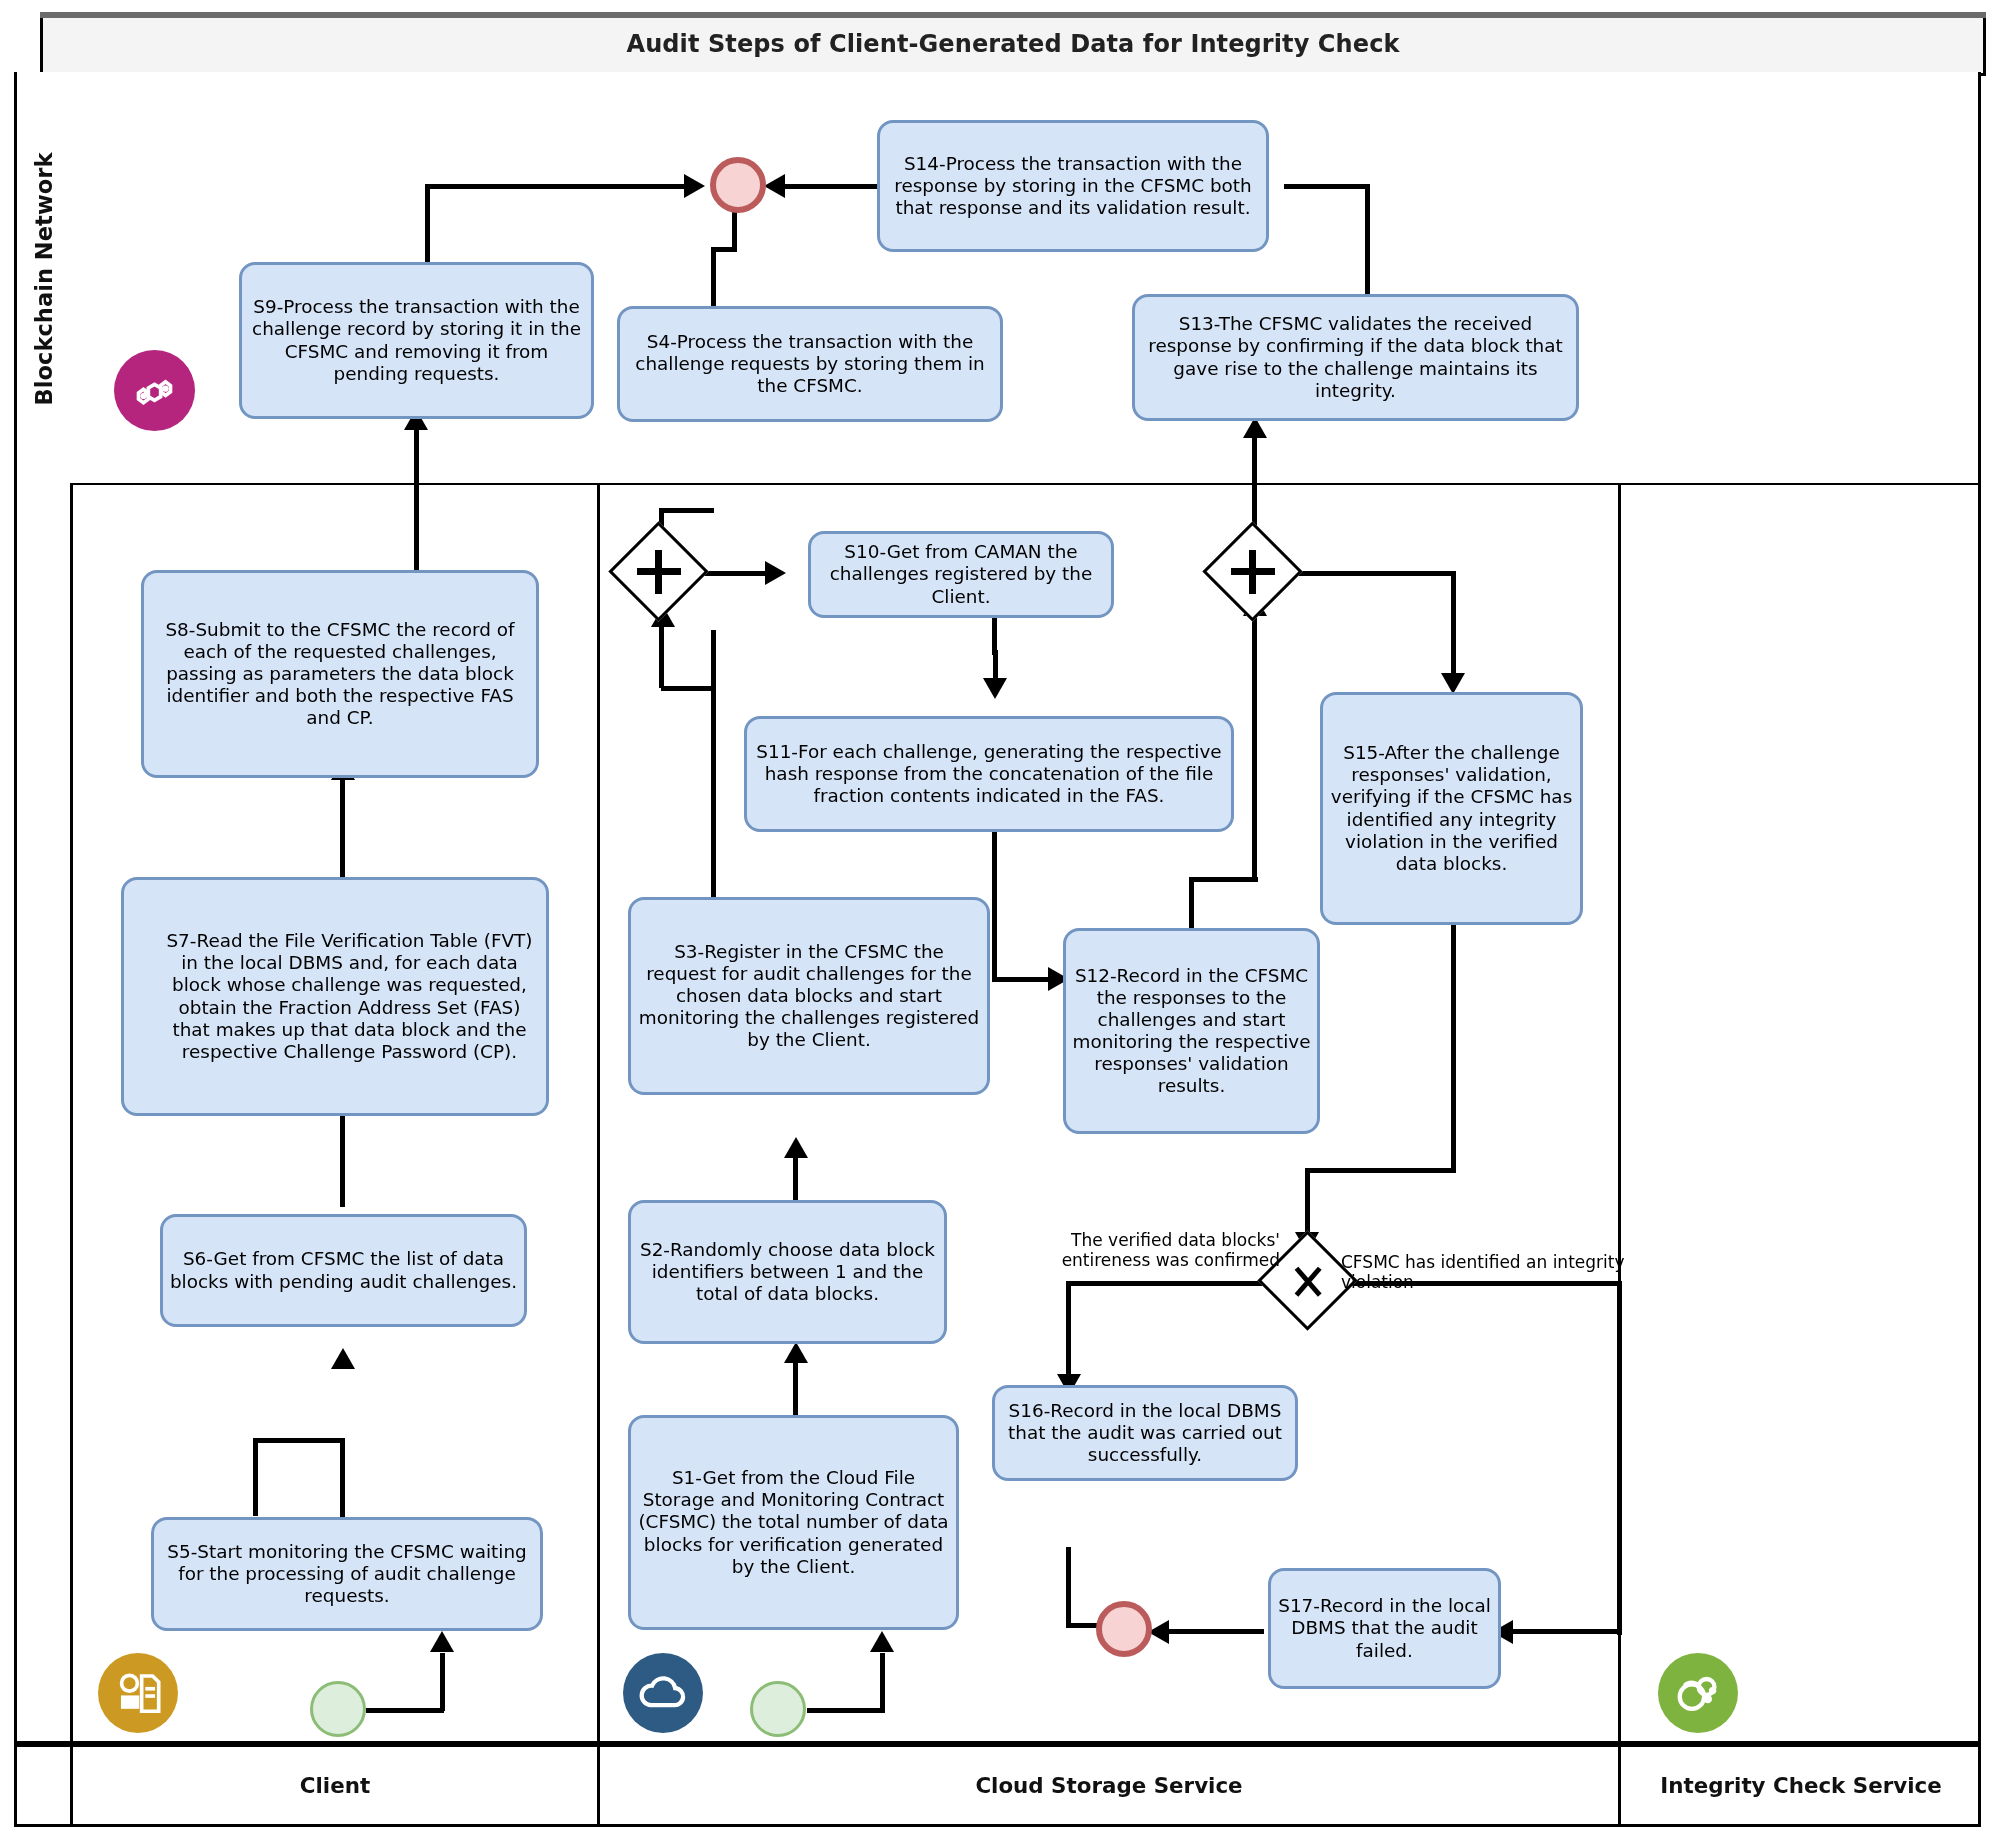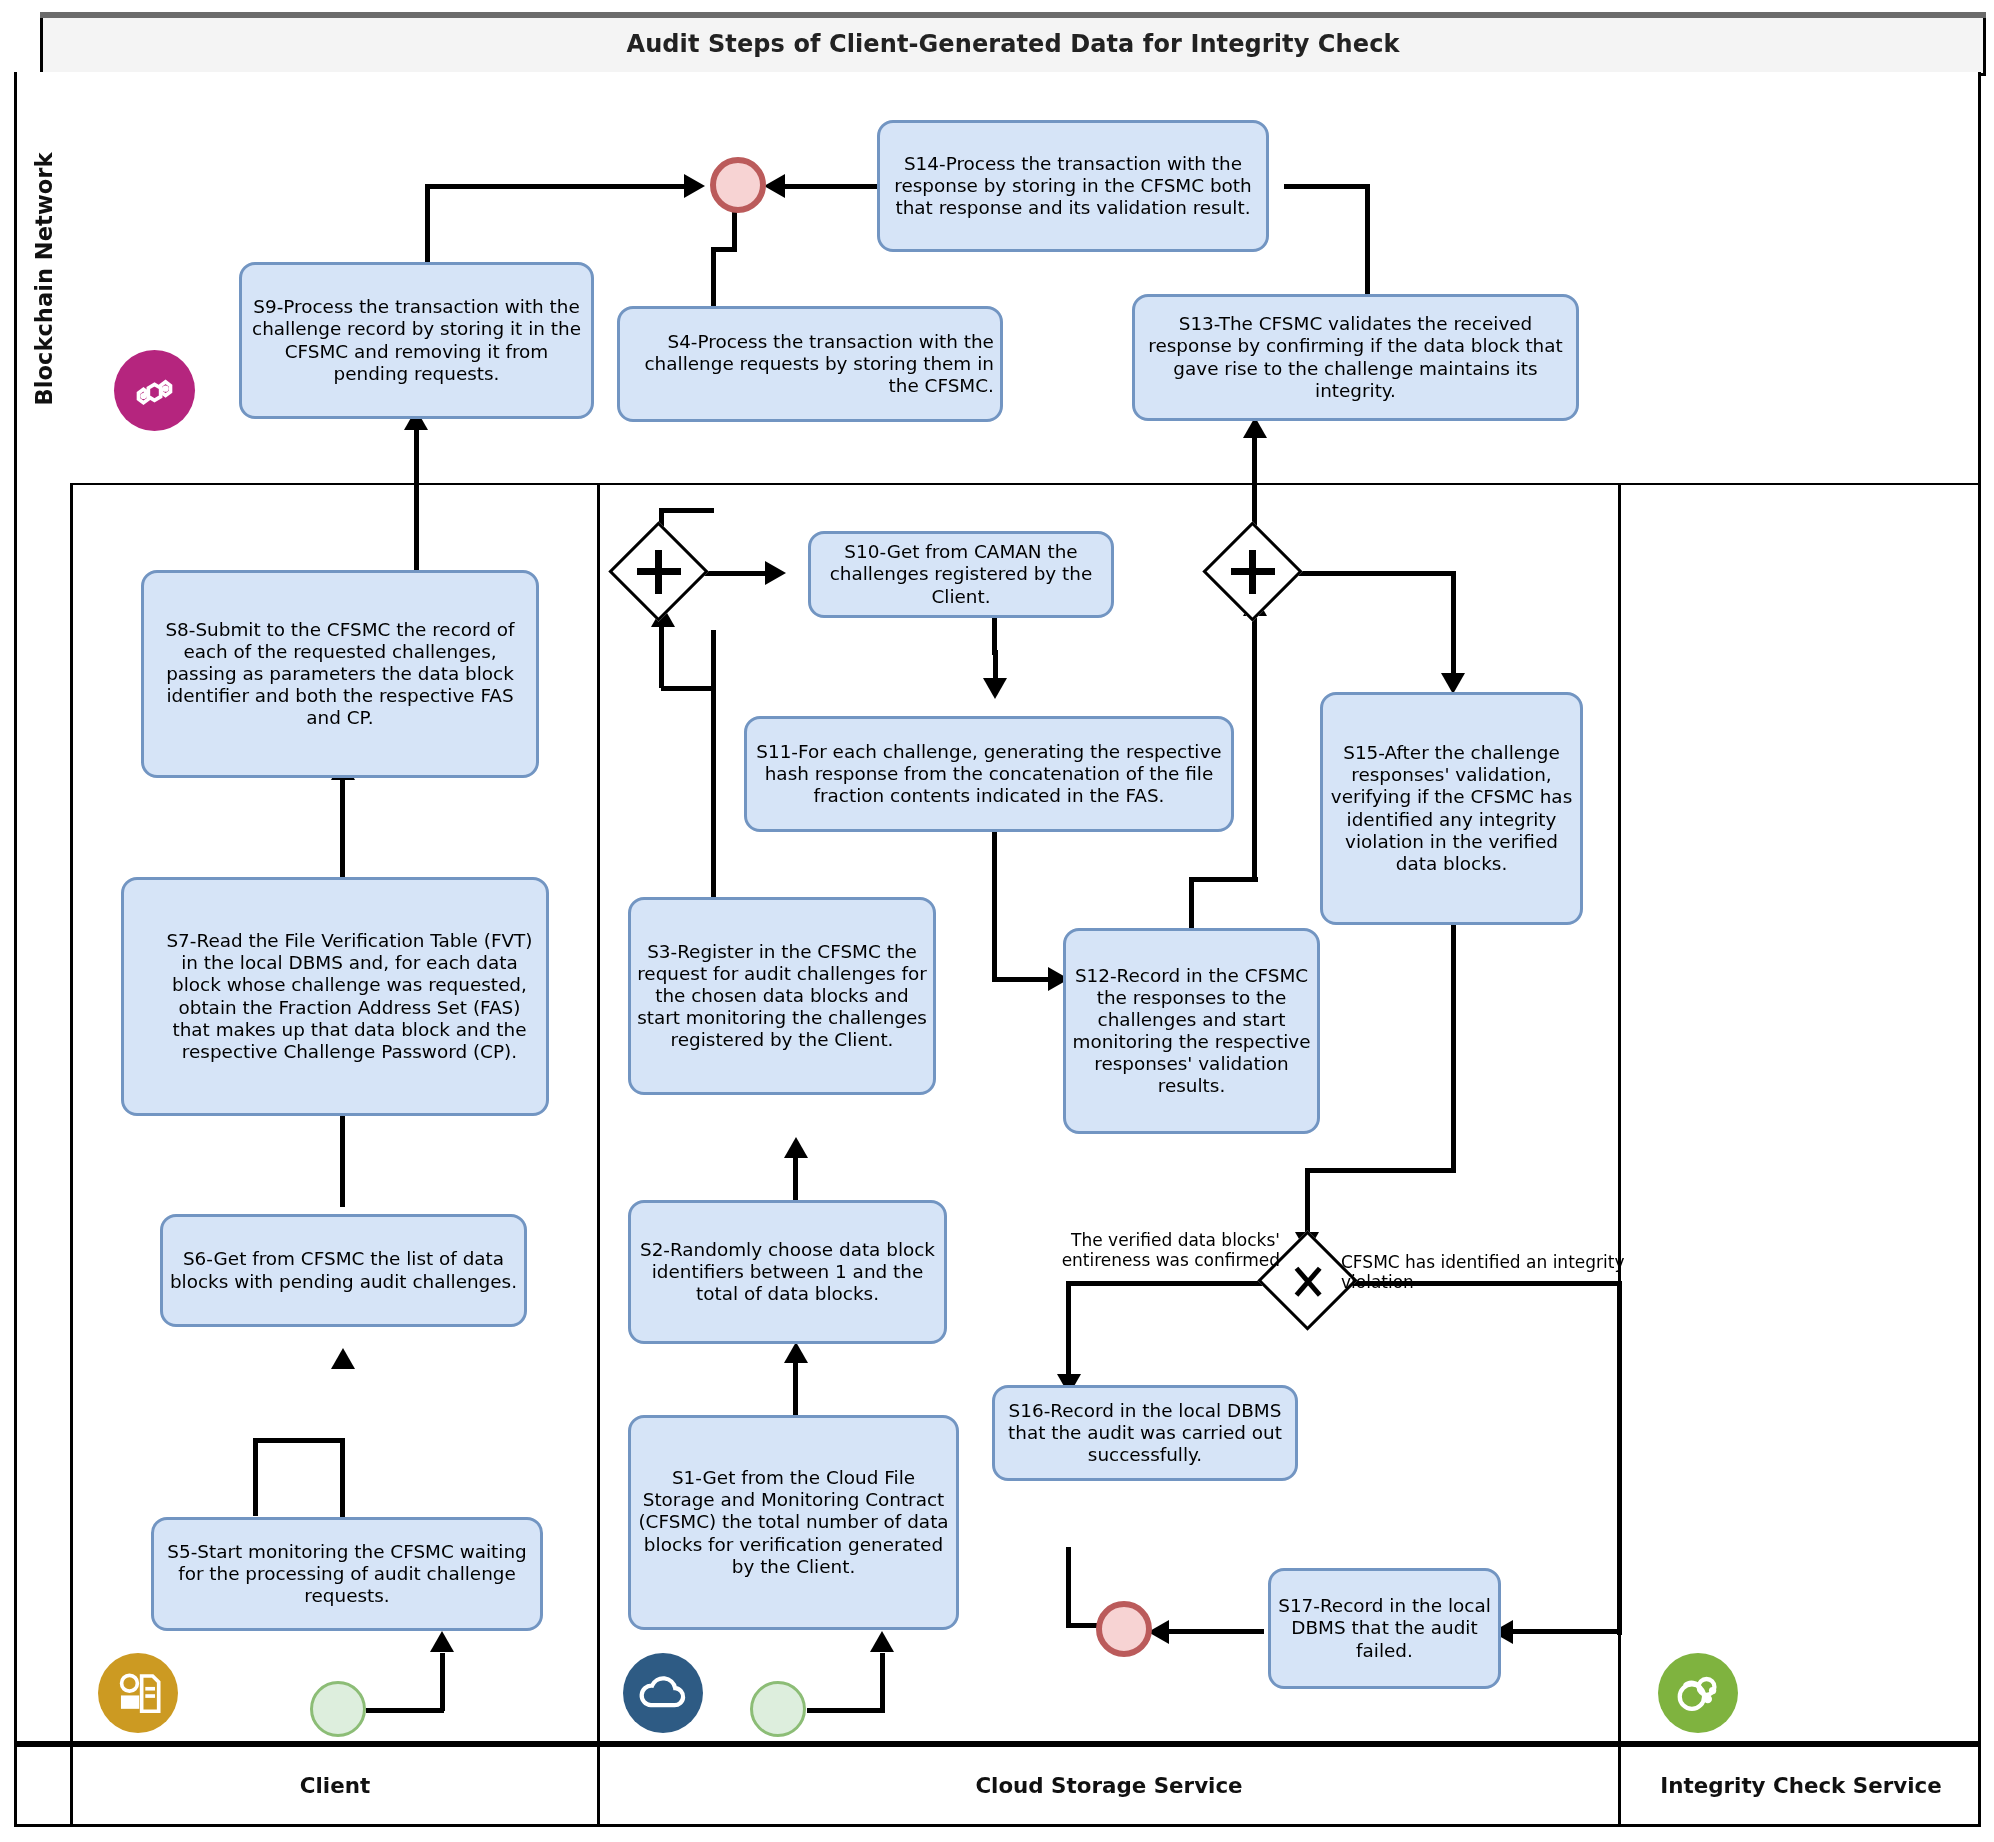--- a/index.html
+++ b/index.html
@@ -221,21 +221,21 @@
   <div class="ar up" style="left:784px;top:1137px;"></div>
 
   <div class="task" style="left:877px;top:120px;width:392px;height:132px;">
     <span>S14-Process the transaction with the response by storing in the CFSMC both that response and its validation result.</span>
   </div>
 
   <div class="task" style="left:239px;top:262px;width:355px;height:157px;">
     <span>S9-Process the transaction with the challenge record by storing it in the CFSMC and removing it from pending requests.</span>
   </div>
 
-  <div class="task" style="left:617px;top:306px;width:386px;height:116px;text-align:right;">
+  <div class="task" style="left:617px;top:306px;width:386px;height:116px;">
     <span>S4-Process the transaction with the challenge requests by storing them in the CFSMC.</span>
   </div>
 
   <div class="task" style="left:1132px;top:294px;width:447px;height:127px;">
     <span>S13-The CFSMC validates the received response by confirming if the data block that gave rise to the challenge maintains its integrity.</span>
   </div>
 
   <div class="task" style="left:141px;top:570px;width:398px;height:208px;">
     <span>S8-Submit to the CFSMC the record of each of the requested challenges, passing as parameters the data block identifier and both the respective FAS and CP.</span>
   </div>
@@ -253,21 +253,21 @@
   </div>
 
   <div class="task" style="left:808px;top:531px;width:306px;height:87px;">
     <span>S10-Get from CAMAN the challenges registered by the Client.</span>
   </div>
 
   <div class="task" style="left:744px;top:716px;width:490px;height:116px;">
     <span>S11-For each challenge, generating the respective hash response from the concatenation of the file fraction contents indicated in the FAS.</span>
   </div>
 
-  <div class="task" style="left:628px;top:897px;width:308px;height:198px;">
+  <div class="task" style="left:628px;top:897px;width:362px;height:198px;">
     <span>S3-Register in the CFSMC the request for audit challenges for the chosen data blocks and start monitoring the challenges registered by the Client.</span>
   </div>
 
   <div class="task" style="left:628px;top:1200px;width:319px;height:144px;">
     <span>S2-Randomly choose data block identifiers between 1 and the total of data blocks.</span>
   </div>
 
   <div class="task" style="left:628px;top:1415px;width:331px;height:215px;">
     <span>S1-Get from the Cloud File Storage and Monitoring Contract (CFSMC) the total number of data blocks for verification generated by the Client.</span>
   </div>

